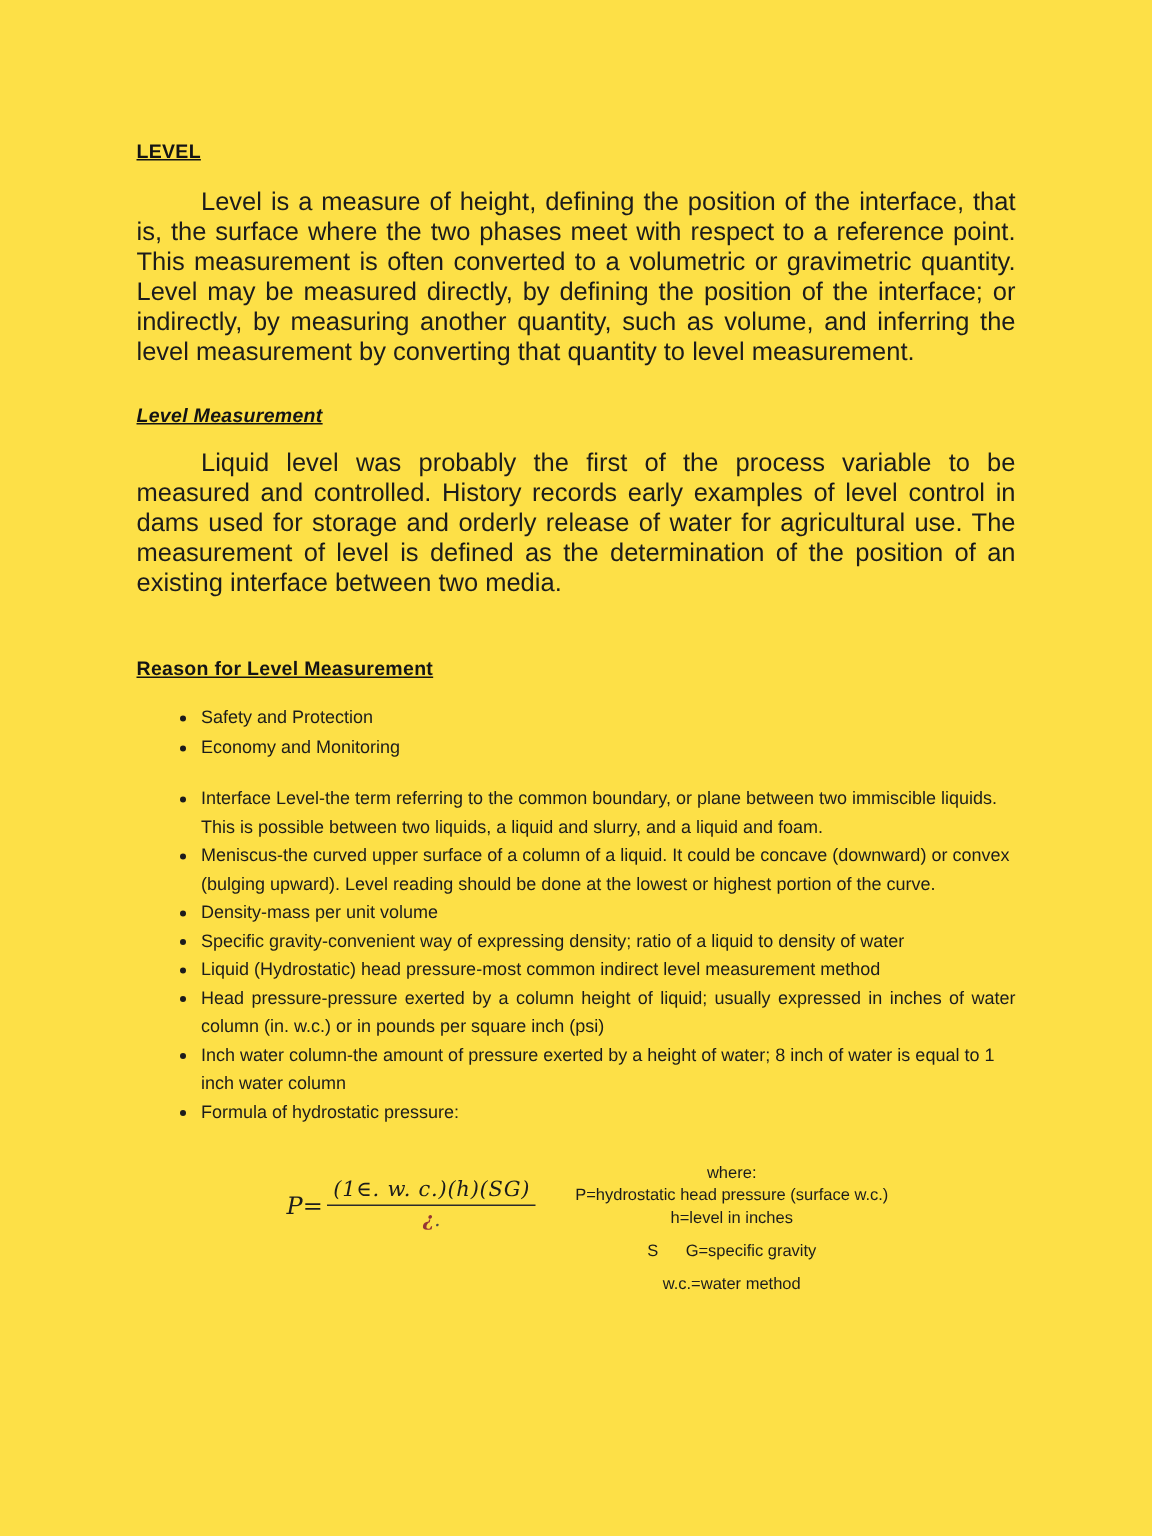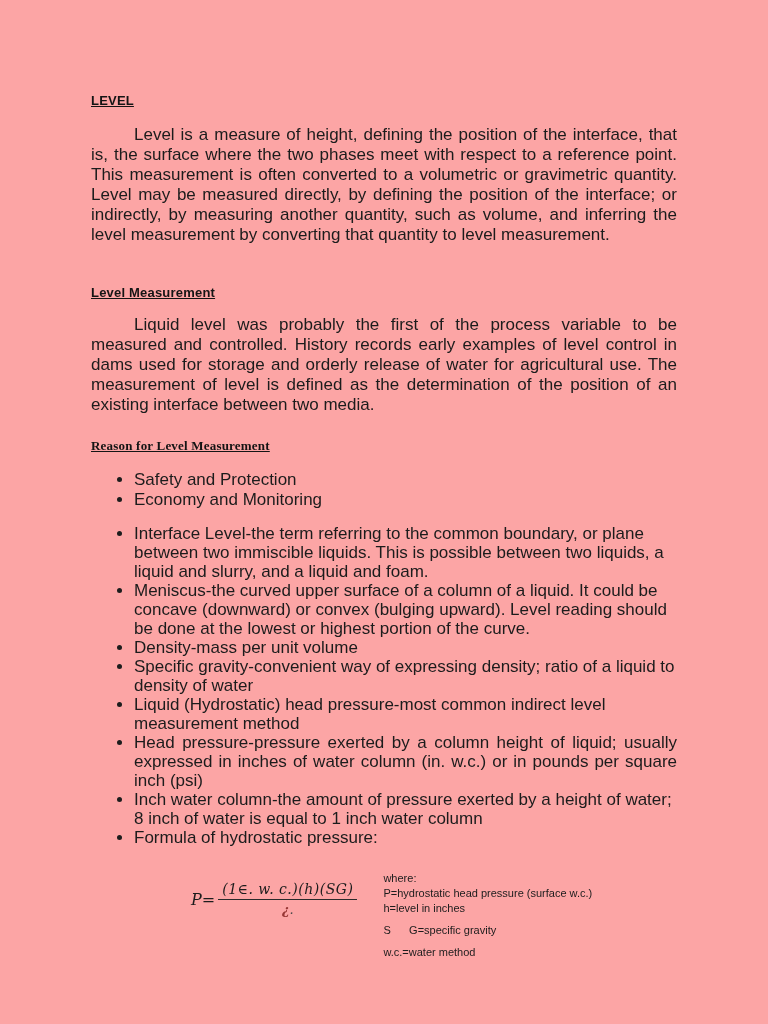--- a/index.html
+++ b/index.html
@@ -6,49 +6,49 @@
   html, body {
     width: 768px;
     background: #ffffff;
     font-family: "Liberation Sans", "DejaVu Sans", sans-serif;
     color: #1c1c1c;
   }
   .page {
     position: relative;
     width: 768px;
     height: 1024px;
-    background: #fca5a5;
+    background: #fde047;
     padding: 93px 91px 40px 91px;
     overflow: hidden;
   }
   .doc-heading {
     font-size: 13px;
     font-weight: bold;
     text-decoration: underline;
     letter-spacing: 0.2px;
     color: #141414;
   }
   .para {
     font-size: 17px;
     line-height: 20px;
     text-align: justify;
     text-indent: 43px;
     color: #1c1c1c;
   }
   .para-1 { margin-top: 17px; }
-  .h-level-measurement { margin-top: 40px; }
+  .h-level-measurement { margin-top: 24px; font-style: italic; }
   .para-2 { margin-top: 15px; }
-  .h-reason { margin-top: 23px; font-family: Liberation Serif, serif; }
+  .h-reason { margin-top: 39px; }
   ul.bullet-list {
     margin-top: 16px;
     padding-left: 43px;
     list-style: disc outside;
   }
   ul.bullet-list li {
-    font-size: 17px;
+    font-size: 12px;
     line-height: 19px;
   }
   ul.reasons-list li { line-height: 19.5px; }
   .h-definitions { margin-top: 29px; }
   ul.definitions-list { margin-top: 15px; }
   ul.definitions-list li.justify { text-align: justify; }
   .formula-row {
     display: flex;
     align-items: flex-start;
     margin-top: 24px;
@@ -83,20 +83,21 @@
     font-size: 13px;
     padding-top: 2px;
   }
   .den-mark { color: #963634; font-weight: bold; }
   .den-dot { color: #4a4a4a; }
   .where-block {
     margin-left: 26px;
     font-size: 11px;
     line-height: 15px;
     color: #1c1c1c;
+    text-align: center;
   }
   .where-line { white-space: pre; }
   .where-gap { margin-top: 7px; }
 </style>
 </head>
 <body>
 
 <div class="page">
 
   <h1 class="doc-heading h-level">LEVEL</h1>

